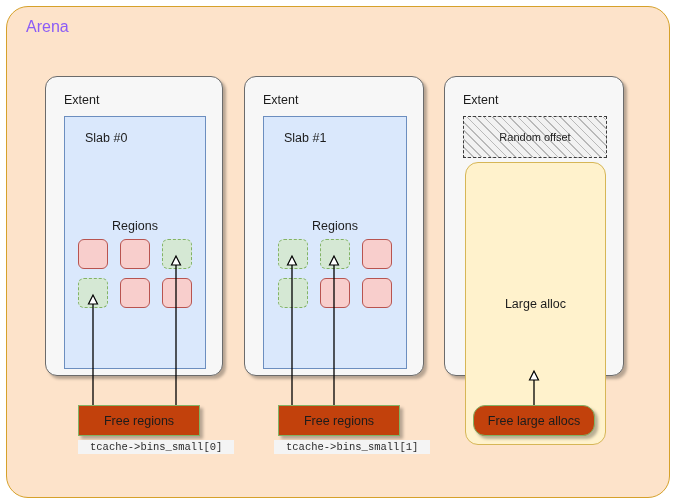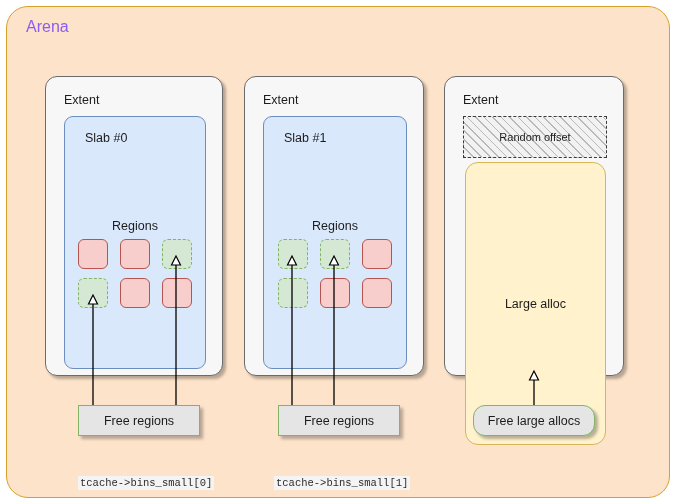--- a/index.html
+++ b/index.html
@@ -58,21 +58,21 @@
     color: #1c1c1c;
   }
 
   
   .slab {
     left: 18px; top: 39px;
     right: 18px;
     height: 253px;
     background: #dae8fc;
     border: 1.1px solid #6c8ebf;
-    border-radius: 9px;
+    border-radius: 0;
   }
   .slab-1 { width: 142px; }
   .slab-2 { width: 144px; }
   .slab-label {
     left: 20px; top: 14px;
     font-size: 12.5px;
     color: #1c1c1c;
   }
   .regions-label {
     top: 102px;
@@ -138,45 +138,45 @@
     justify-content: center;
   }
   .large-alloc span {
     font-size: 12.5px;
     color: #1c1c1c;
   }
 
   
   .bin-box {
     height: 31px;
-    background: #e5e5e5;
+    background: #c2410c;
     border: 1.3px solid #82b366;
     box-shadow: 3px 3px 3px rgba(0,0,0,0.28);
     display: flex;
     align-items: center;
     justify-content: center;
   }
   .bin-box span {
     font-size: 12.5px;
     color: #1c1c1c;
     white-space: nowrap;
   }
   .bin-1 { left: 78px;  top: 405px; width: 122px; }
   .bin-2 { left: 278px; top: 405px; width: 122px; }
   .bin-3 { left: 473px; top: 405px; width: 122px; border-radius: 12px; }
 
   
   .mono-cap {
-    top: 476px;
+    top: 440px;
     font-family: "Liberation Mono", "DejaVu Sans Mono", monospace;
     font-size: 10.5px;
     color: #2b2b2b;
     background: #f4f4f4;
     white-space: nowrap;
-    padding: 1px 2px;
+    padding: 1px 12px;
     text-align: right;
   }
   .cap-1 { left: 78px; }
   .cap-2 { left: 274px; }
   .cap-3 { left: 470px; }
 
   
   .conn { position: absolute; overflow: visible; }
   .conn line {
     stroke: #000000;

